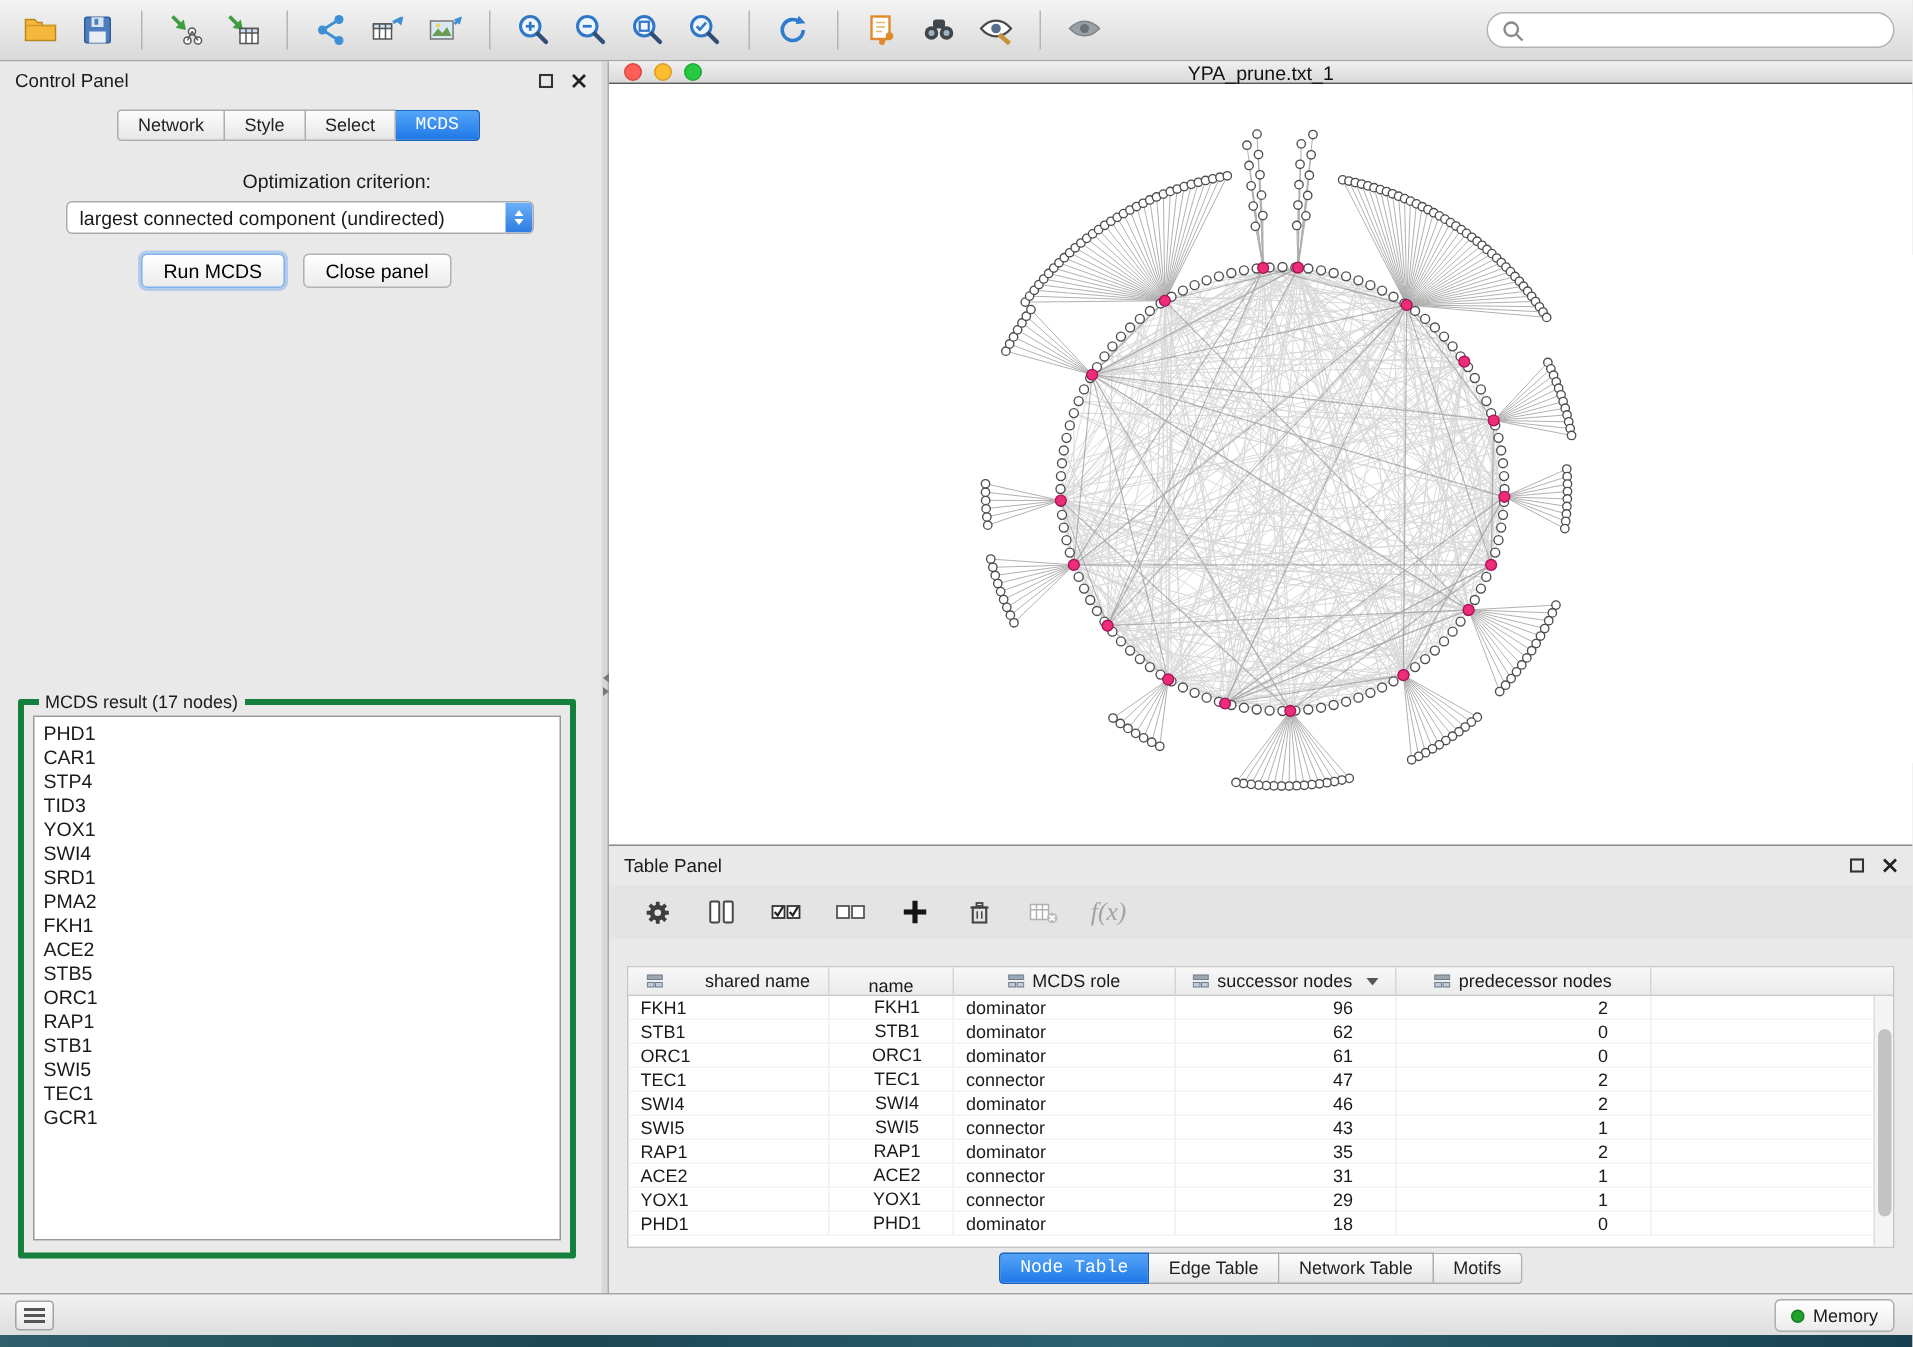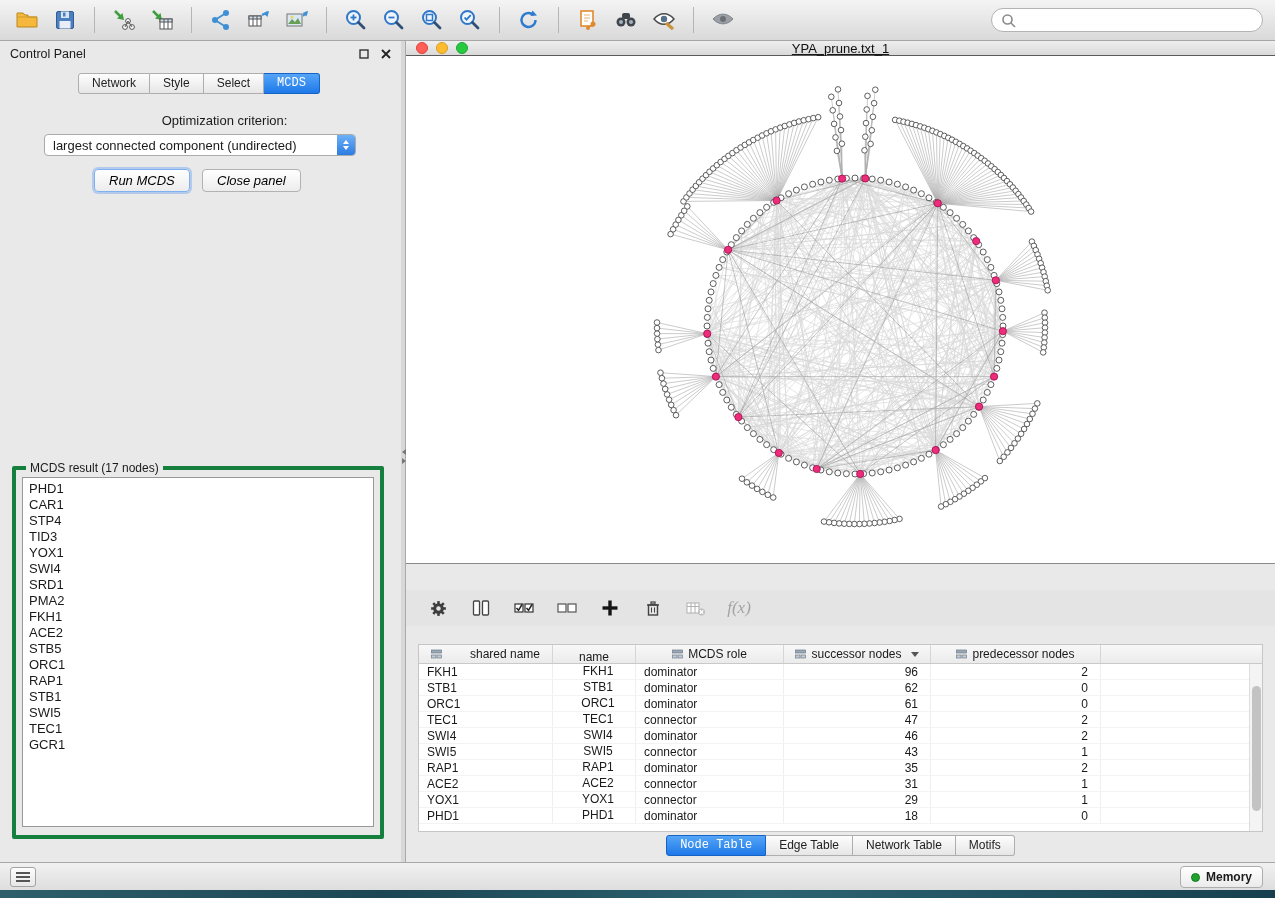--- a/index.html
+++ b/index.html
@@ -33,39 +33,39 @@
   .opt-label { position:absolute; top:72px; left:0; width:100%; text-align:center; font-size:13px;margin-left:24px; }
   .combo { position:absolute; left:44px; top:93px; width:312px; height:22px; background:#fff;
     border:1px solid #ababab; border-radius:4px; font-size:13px; display:flex; align-items:center; overflow:hidden; }
   .combo-text { padding-left:8px; flex:1; white-space:nowrap; }
   .combo-step { width:18px; height:100%; background:linear-gradient(#6cb0f8,#2d7ce2);
     display:flex; flex-direction:column; align-items:center; justify-content:center; gap:2px; }
   .combo-step i { display:block; width:0; height:0; border-left:3.5px solid transparent; border-right:3.5px solid transparent; }
   .combo-step .up { border-bottom:4px solid #fff; }
   .combo-step .down { border-top:4px solid #fff; }
   .btn { height:23px; font-size:13px; background:linear-gradient(#ffffff,#ececec);
-    border:1px solid #b2b2b2; border-radius:4px; padding:0 14px; font-family:"Liberation Sans",sans-serif;font-style:italic; }
+    border:1px solid #b2b2b2; border-radius:4px; padding:0 14px; font-family:"Liberation Sans",sans-serif; }
   .btn-run { position:absolute; left:94px; top:128px; border:1px solid #7fb0ef; box-shadow:0 0 0 2px rgba(110,165,240,.45); }
   .btn-close { position:absolute; left:202px; top:128px; }
   .mcds-fieldset { position:absolute; left:12px; top:420px; width:372px; height:378px;
     border:4px solid #15803d; border-radius:2px; margin:0; padding:2px 6px 6px; background:#e9e9e9; }
   .mcds-fieldset legend { font-size:12px; padding:0 4px; margin-left:4px; }
   .mcds-list { height:350px; background:#fff; border:1px solid #989898; overflow:auto; padding:3px 0 0 6px; font-size:13px; }
   .mcds-item { height:16px; line-height:16px; }
 
   .v-splitter { position:absolute; left:401px; top:41px; width:5px; height:821px; background:#d8d8d8; border-right:1px solid #a9a9a9; }
   .split-arrows { position:absolute; top:408px; left:0; width:5px; display:flex; flex-direction:column; gap:3px; align-items:center; }
   .split-arrows i { display:block; width:0; height:0; }
   .arr-l { border-top:3px solid transparent; border-bottom:3px solid transparent; border-right:4px solid #777; }
   .arr-r { border-top:3px solid transparent; border-bottom:3px solid transparent; border-left:4px solid #777; }
 
   
   .network-panel { position:absolute; left:406px; top:41px; width:869px; height:522px; background:#fff; }
   .net-titlebar { height:15px; background:linear-gradient(#efefef,#dadada); border-bottom:1px solid #5a5a5a;
-    display:flex; align-items:center; position:relative;text-decoration:underline; }
+    display:flex; align-items:center; position:relative; }
   .traffic { position:absolute; left:10px; display:flex; gap:8px; }
   .light { width:12px; height:12px; border-radius:50%; }
   .l-red { background:#ff5f57; border:1px solid #de433c; }
   .l-yellow { background:#febc2e; border:1px solid #d89e22; }
   .l-green { background:#28c840; border:1px solid #1da932; }
   .net-title { margin:0 auto; font-size:13px; color:#111; }
   .net-canvas { position:absolute; top:22px; left:0; width:869px; height:500px; background:#fff; }
 
   
   .table-panel { position:absolute; left:406px; top:563px; width:869px; height:299px; background:#e9e9e9; border-top:1px solid #8a8a8a; }
@@ -74,32 +74,32 @@
   .tp-icon { width:24px; height:24px; display:flex; align-items:center; justify-content:center; }
   .fx { font-family:"Liberation Serif",serif; font-style:italic; font-size:17px; color:#a3a3a3; }
   .table-wrap { position:absolute; left:12px; right:12px; top:80px; height:188px; background:#fff; border:1px solid #c6c6c6; }
   .thead { display:flex; height:19px; background:linear-gradient(#f8f8f8,#ebebeb); border-bottom:1px solid #c9c9c9; font-size:12px; }
   .th { display:flex; align-items:center; justify-content:center; gap:5px; border-right:1px solid #d6d6d6; }
   .c0 { width:134px;gap:28px; } .c1 { width:83px;flex-direction:column; } .c2 { width:148px; } .c3 { width:147px; } .c4 { width:170px; } .cf { flex:1; border-right:none; }
   .chev { display:block; width:0; height:0; border-left:4px solid transparent; border-right:4px solid transparent; border-top:5px solid #555; margin-left:4px; }
   .tbody { font-size:12px; }
   .tr { display:flex; height:16px; border-bottom:1px solid #f3f3f3; }
   .td { display:flex; align-items:center; padding-left:8px; border-right:1px solid #efefef; overflow:hidden; white-space:nowrap; }
-  .td.num { justify-content:flex-end; padding-right:12px; padding-left:0; }
+  .td.num { justify-content:flex-end; padding-right:28px; padding-left:0; }
   .vscroll { position:absolute; top:19px; right:0; bottom:0; width:13px; background:#f4f4f4; border-left:1px solid #ddd; }
   .vthumb { position:absolute; left:2px; width:9px; top:22px; height:125px; background:#c3c3c3; border-radius:5px; }
   .bottom-tabs { position:absolute; left:0; right:0; top:271px; display:flex; justify-content:center; }
 
   
   .status-bar { position:absolute; left:0; top:862px; width:100%; height:28px;
     background:linear-gradient(#f1f1f1,#dedede); border-top:1px solid #a6a6a6; }
   .menu-btn { position:absolute; left:10px; top:4px; width:26px; height:20px; border:1px solid #a3a3a3;
     border-radius:3px; background:linear-gradient(#fdfdfd,#e7e7e7); display:flex; align-items:center; justify-content:center; }
   .memory-btn { position:absolute; right:12px; top:3px; height:22px; border:1px solid #adadad; border-radius:4px;
-    background:linear-gradient(#ffffff,#ebebeb); display:flex; align-items:center; gap:6px; padding:0 10px; font-size:12px;font-weight:bold; }
+    background:linear-gradient(#ffffff,#ebebeb); display:flex; align-items:center; gap:6px; padding:0 10px; font-size:12px; }
   .mem-dot { width:9px; height:9px; border-radius:50%; background:#1fa32c; border:1px solid #157a20; }
   .desktop-strip { position:absolute; left:0; top:890px; width:100%; height:8px;
     background:linear-gradient(90deg,#2e5f6b,#1c4654 30%,#2d6472 60%,#16404f); }
 </style>
 </head>
 <body>
 
 <div class="toolbar">
   <div class="tb-btn">
     <svg width="24" height="24" viewBox="0 0 24 24">
@@ -1309,20 +1309,31 @@
           <circle cx="322.1" cy="186.8" r="3.6"></circle>
           <circle cx="570.2" cy="178.1" r="3.6"></circle>
           <circle cx="588.1" cy="313.6" r="3.6"></circle>
           <circle cx="410.7" cy="406.0" r="3.6"></circle>
           <circle cx="332.4" cy="354.1" r="3.6"></circle>
         </g>
       </svg></div>
 </div>
 
 <div class="table-panel">
+  <div class="panel-header">
+    <span>Table Panel</span>
+    <span class="win-icons">
+      <svg width="10" height="10" viewBox="0 0 10 10">
+          <rect x="1" y="1" width="8" height="8" fill="none" stroke="#333" stroke-width="1.4"></rect>
+        </svg>
+      <svg width="10" height="10" viewBox="0 0 10 10">
+          <path d="M1 1l8 8M9 1l-8 8" stroke="#222" stroke-width="1.8"></path>
+        </svg>
+    </span>
+  </div>
   <div class="tp-toolbar">
     <div class="tp-icon">
       <svg width="19" height="19" viewBox="0 0 18 18">
           <g stroke="#3d3d3d" stroke-width="2.4">
             <line x1="9" y1="2" x2="9" y2="16"></line>
             <line x1="2" y1="9" x2="16" y2="9"></line>
             <line x1="4" y1="4" x2="14" y2="14"></line>
             <line x1="14" y1="4" x2="4" y2="14"></line>
           </g>
           <circle cx="9" cy="9" r="5" fill="#3d3d3d"></circle>

